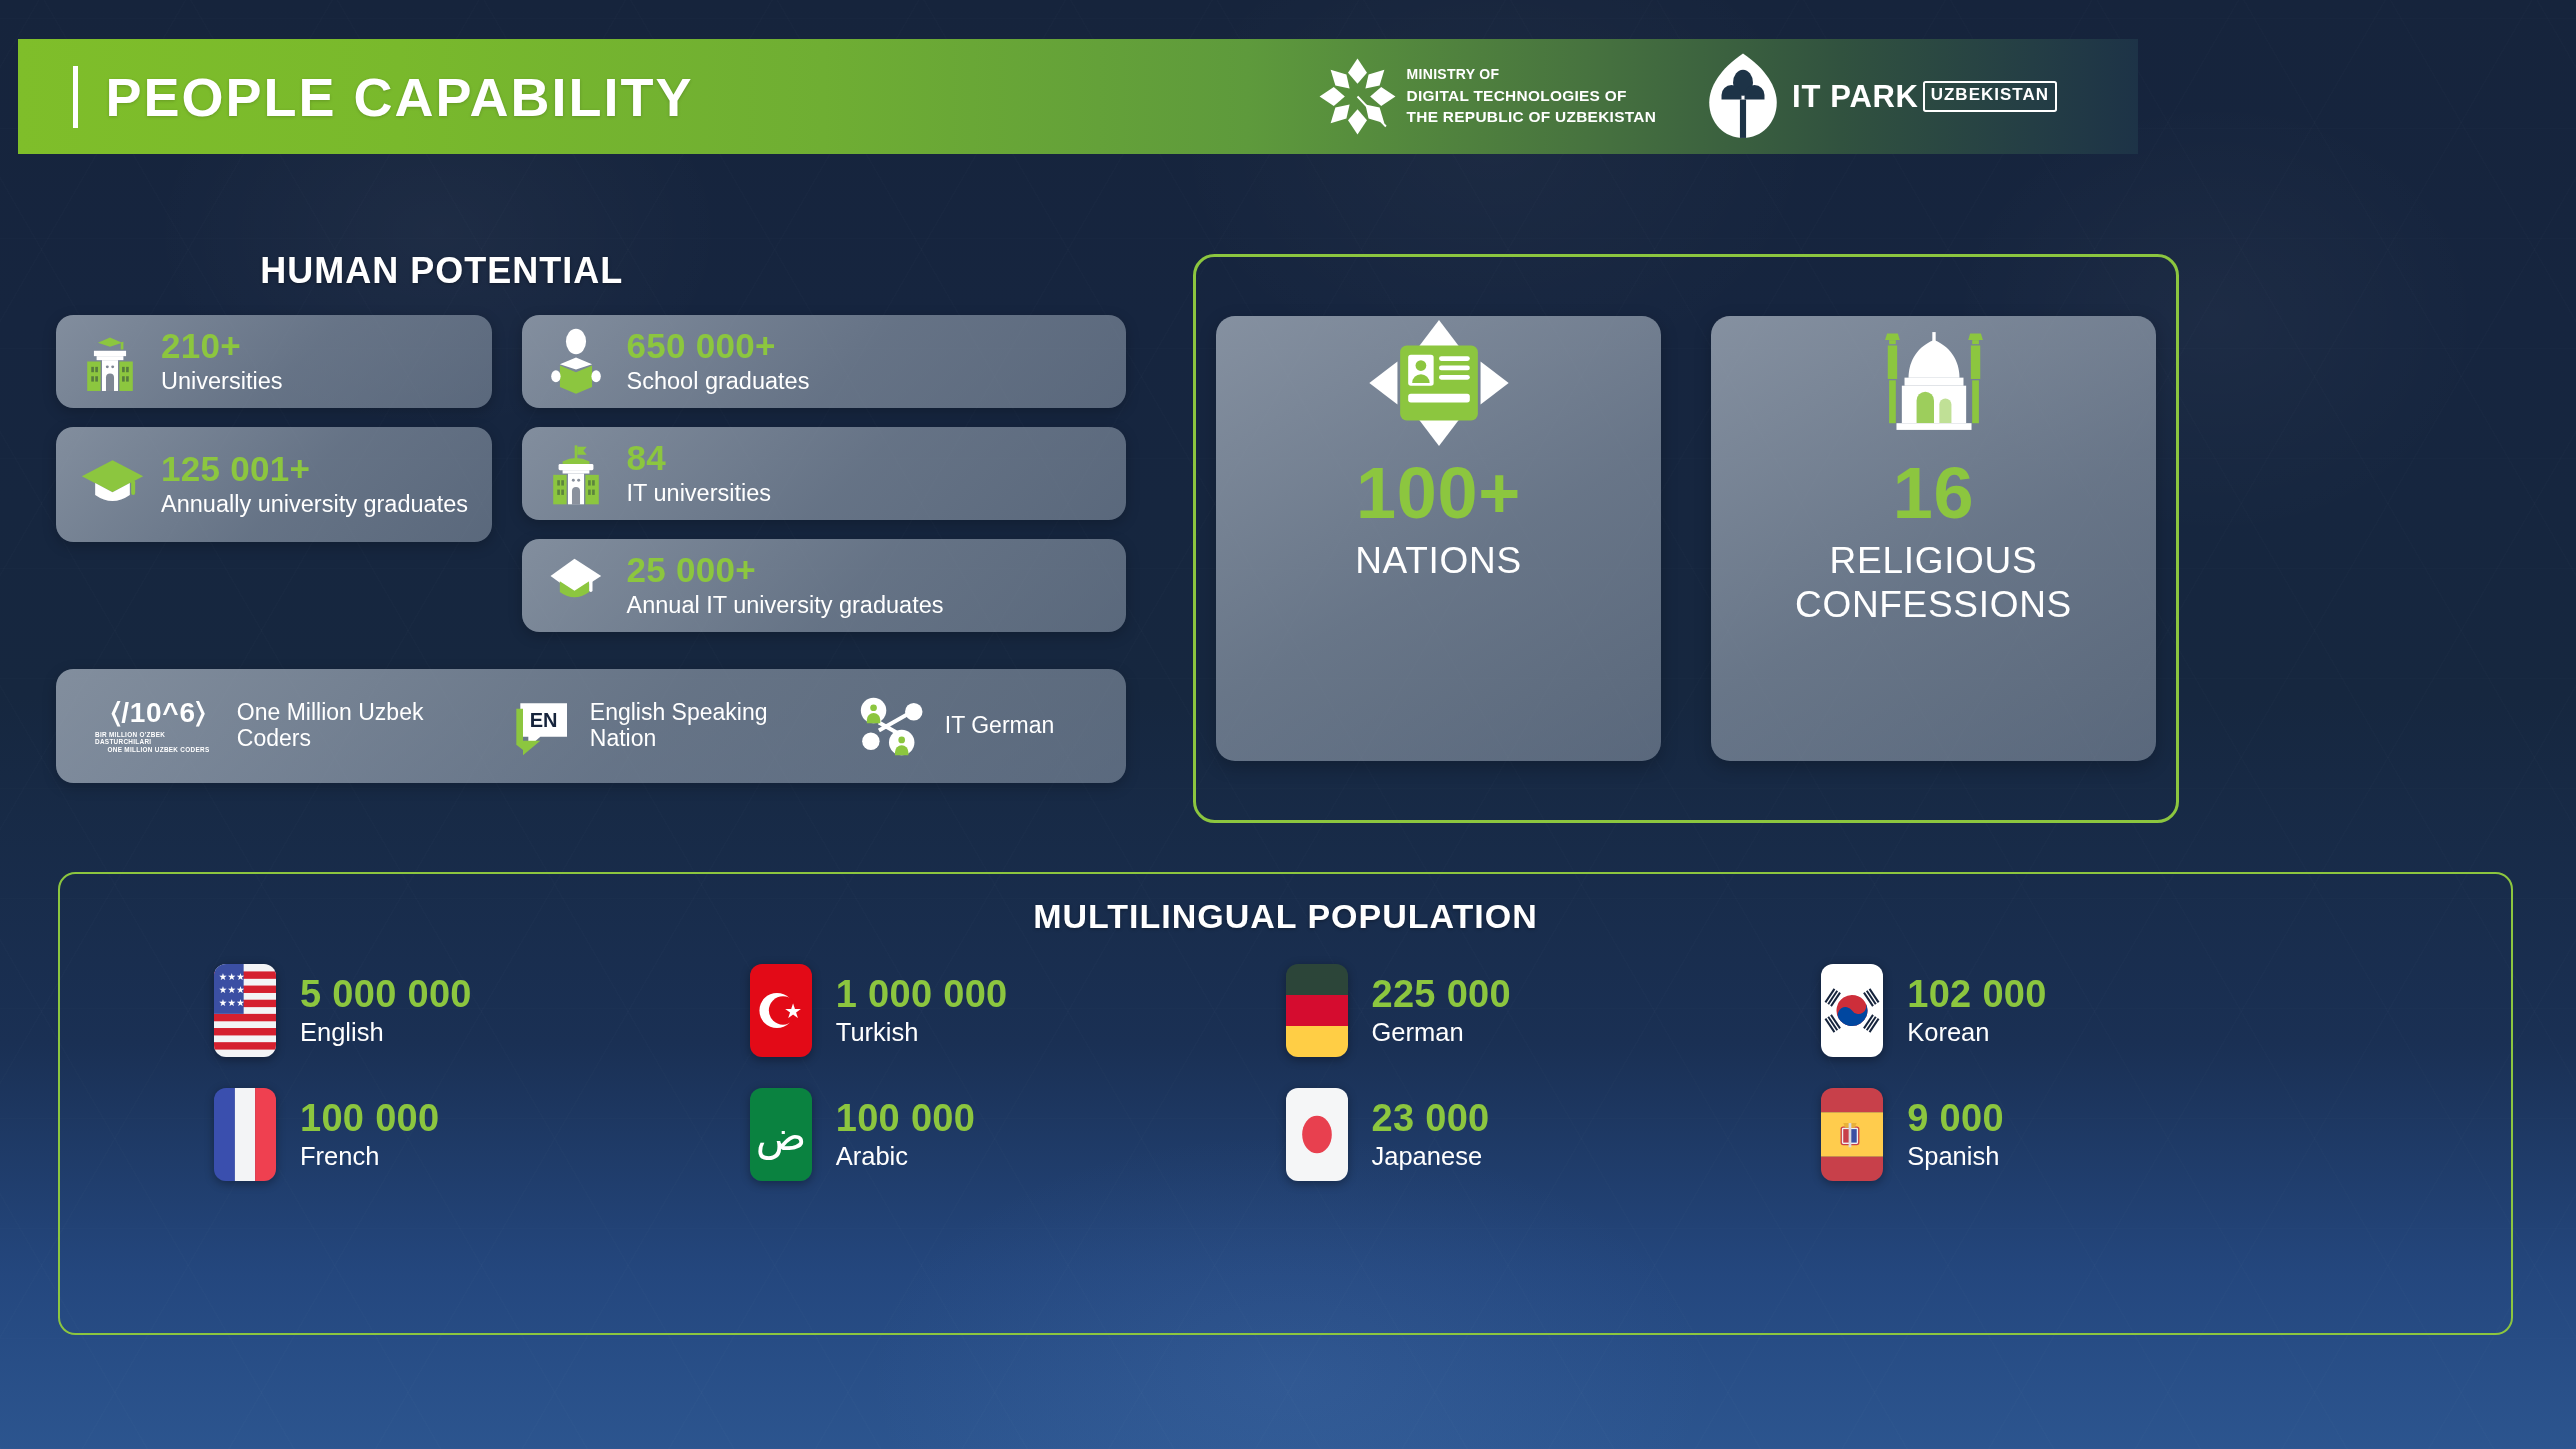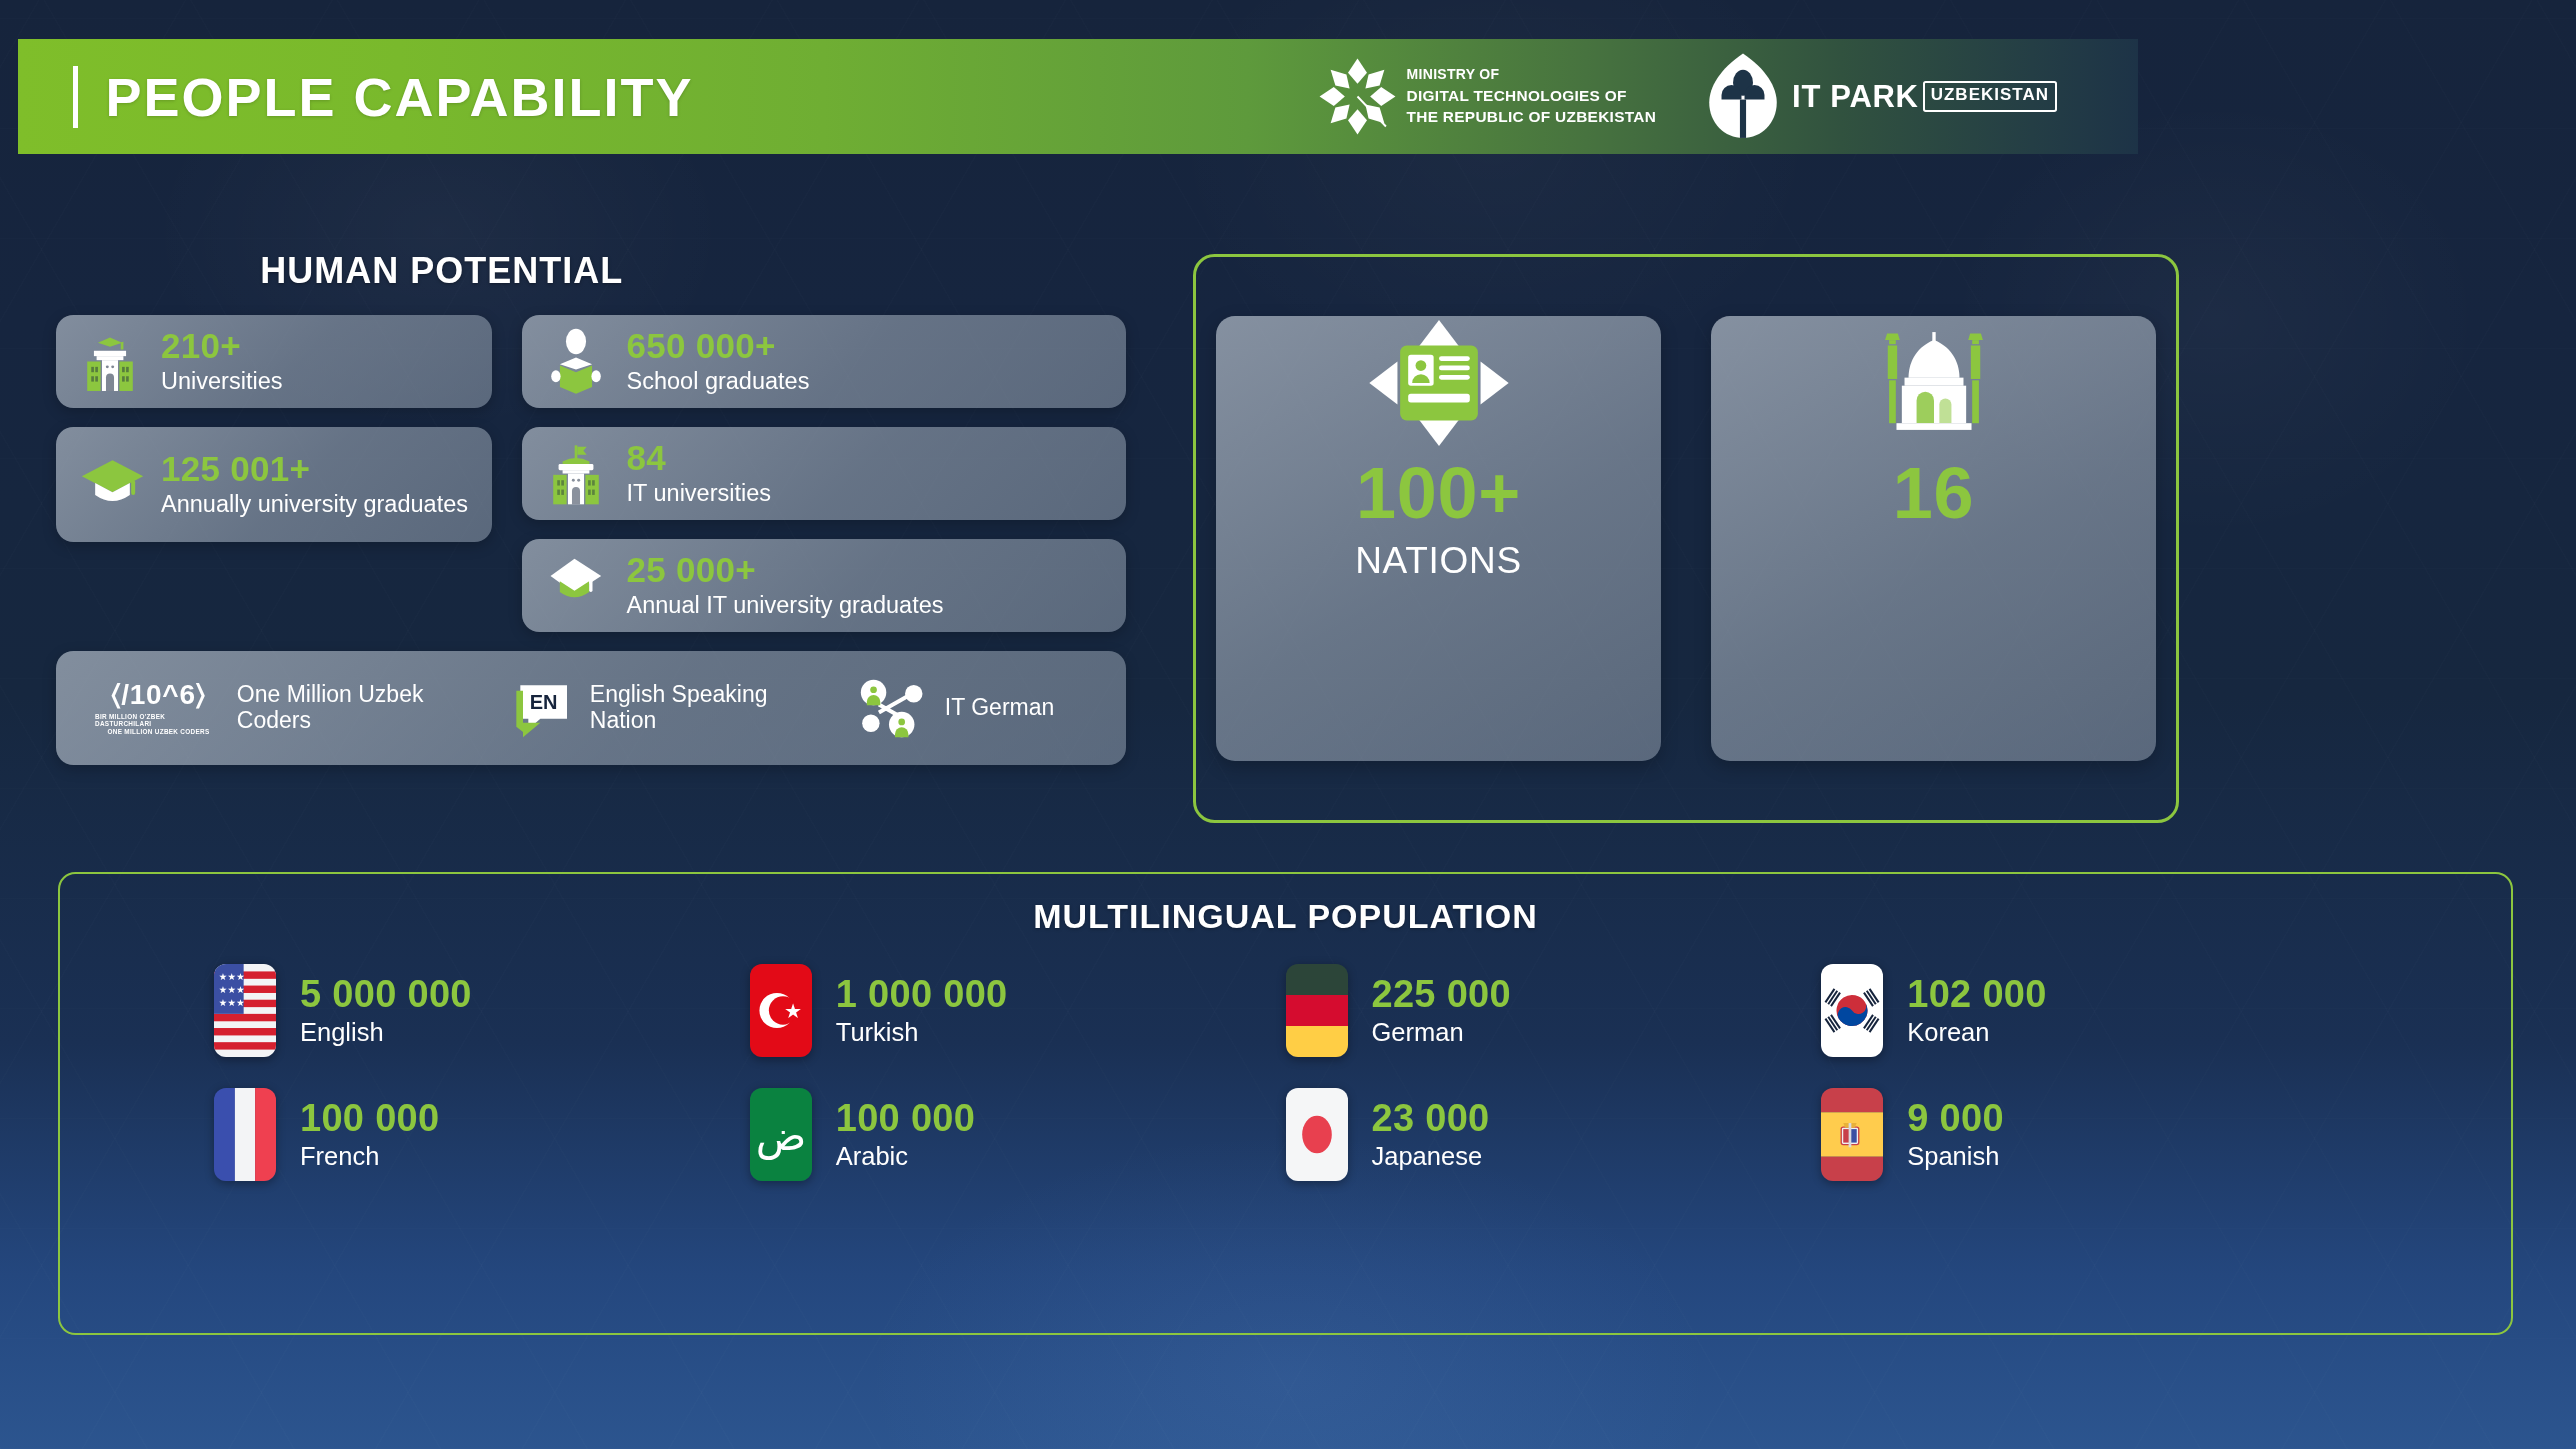--- a/index.html
+++ b/index.html
@@ -93,21 +93,21 @@
   .stat-card.h2 { height:115px; }
   .stat-ico { flex:none; width:62px; height:67px; position:relative; }
   .stat-body { display:flex; flex-direction:column; justify-content:center; }
   .stat-num {
     color:#8cc63f; font-size:35px; font-weight:bold; line-height:1.05; letter-spacing:0.3px;
   }
   .stat-lab { color:#ffffff; font-size:23.5px; line-height:1.14; margin-top:3.4px; }
 
   
   #hp-pills {
-    margin-top:19px;
+    margin-top:37px;
     background:linear-gradient(135deg, rgba(176,186,198,.70) 0%, rgba(150,162,177,.62) 55%, rgba(139,152,168,.58) 100%);
     border-radius:17.4px; height:114px; width:1070px;
     display:flex; align-items:center; padding:0 39px; gap:0;
     box-shadow:0 4px 13.4px rgba(0,0,0,.22);
   }
   .pill { display:flex; align-items:center; gap:14.8px; }
   .pill-lab { color:#fff; font-size:23px; line-height:1.12; }
   #pill-1 { width:416px; }
   #pill-2 { width:349px; }
   #pill-3 { width:auto; }
@@ -413,20 +413,21 @@
         <path d="M100 24 v14" stroke="#ffffff" stroke-width="5"></path>
         <path d="M100 36 c-30 12 -38 38 -38 56 h76 c0 -18 -8 -44 -38 -56 z" fill="#ffffff"></path>
         <rect x="56" y="92" width="88" height="12" fill="#ffffff"></rect>
         <rect x="52" y="104" width="96" height="56" fill="#ffffff"></rect>
         <path d="M100 160 v-34 a13 13 0 0 0 -26 0 v34 z" fill="#8cc63f" opacity=".85"></path>
         <path d="M126 160 v-28 a9 9 0 0 0 -18 0 v28 z" fill="#8cc63f" opacity=".55"></path>
         <rect x="44" y="160" width="112" height="10" fill="#ffffff"></rect>
       </svg>
     </div>
     <div class="big-num">16</div>
+    <div class="big-lab">RELIGIOUS CONFESSIONS</div>
   </div>
 
 </div>
 
 <div id="multi-panel">
   <div class="sec-title" id="multi-title">MULTILINGUAL POPULATION</div>
 
   <div id="multi-grid">
 
     <div class="lang-item">

